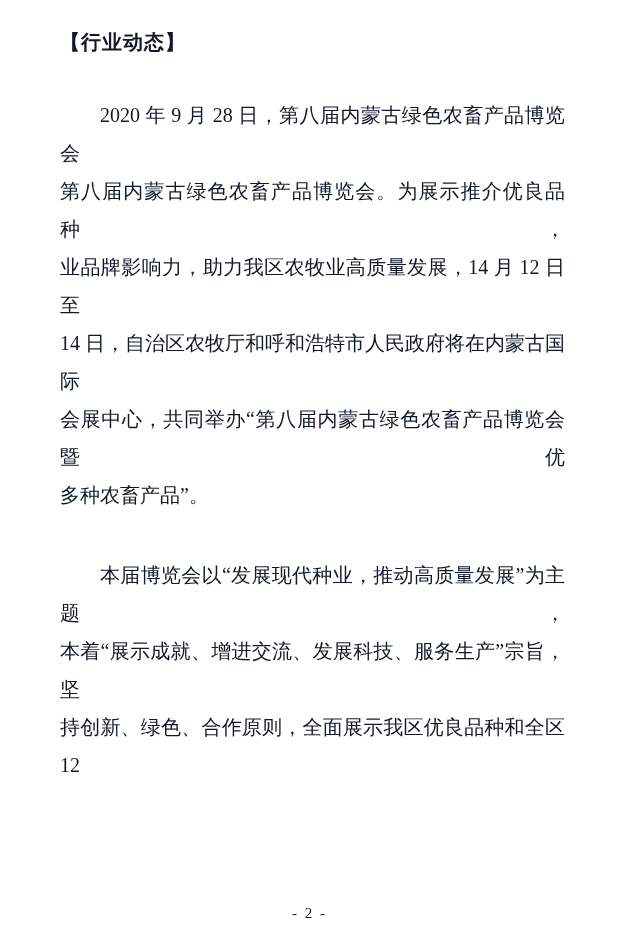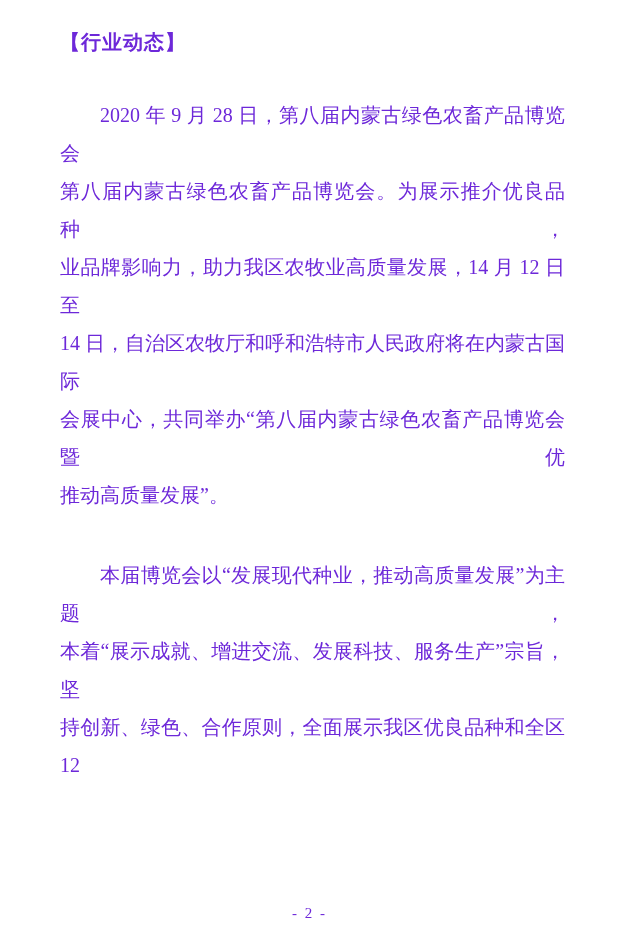--- a/index.html
+++ b/index.html
@@ -6,21 +6,21 @@
     margin: 0;
     padding: 0;
     background: #ffffff;
   }
   .page {
     position: relative;
     width: 619px;
     height: 946px;
     margin: 0 auto;
     background: #ffffff;
-    color: #6d28d9;
+    color: #0f172a;
     box-sizing: border-box;
     padding: 30px 54px 0 60px;
     font-family: "Liberation Serif", "DejaVu Serif", serif;
     overflow: hidden;
   }
   .section-tag {
     font-family: "Liberation Sans", "DejaVu Sans", sans-serif;
     font-weight: 700;
     font-size: 20px;
     line-height: 24px;
@@ -72,21 +72,21 @@
 
 
   <div class="body-text">
 
     <div class="paragraph">
       <div class="line first">2020 年 9 月 28 日，第八届内蒙古绿色农畜产品博览会</div>
       <div class="line">第八届内蒙古绿色农畜产品博览会。为展示推介优良品种，</div>
       <div class="line">业品牌影响力，助力我区农牧业高质量发展，14 月 12 日至</div>
       <div class="line">14 日，自治区农牧厅和呼和浩特市人民政府将在内蒙古国际</div>
       <div class="line">会展中心，共同举办“第八届内蒙古绿色农畜产品博览会暨优</div>
-      <div class="line last">推动高质量发展”。</div>
+      <div class="line last">多种农畜产品”。</div>
     </div>
 
     <div class="paragraph">
       <div class="line first">本届博览会以“发展现代种业，推动高质量发展”为主题，</div>
       <div class="line">本着“展示成就、增进交流、发展科技、服务生产”宗旨，坚</div>
       <div class="line">持创新、绿色、合作原则，全面展示我区优良品种和全区 12</div>
 
     </div>
 
   </div>

